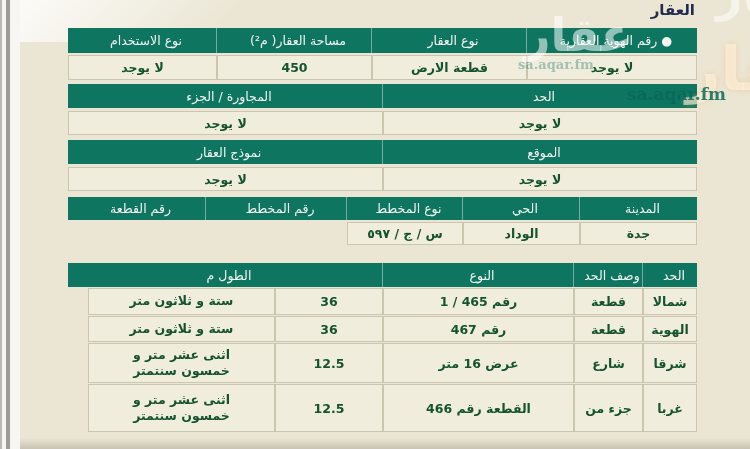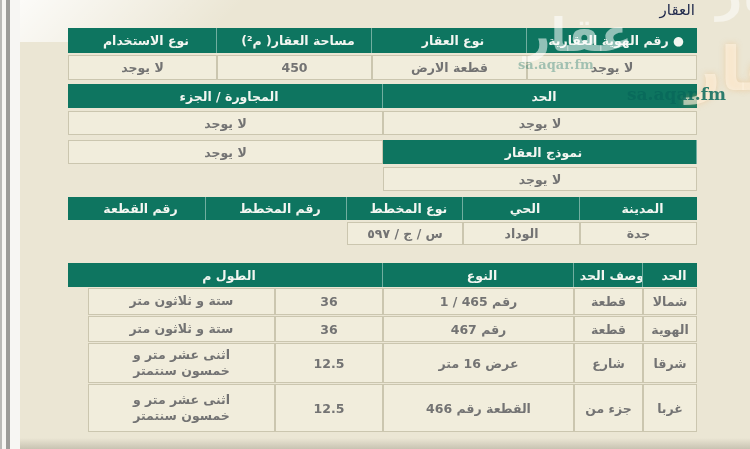--- a/index.html
+++ b/index.html
@@ -13,31 +13,31 @@
   .scroll-strip .edge{position:absolute;left:0;top:0;width:2px;height:100%;background:#b9b9b6;}
   .scroll-strip .thumb{position:absolute;left:6px;top:0;width:4px;height:100%;background:#9c9c99;}
   
   .top-glow{position:absolute;left:20px;top:0;width:280px;height:42px;pointer-events:none;
     background:linear-gradient(135deg,rgba(255,255,255,.85),rgba(255,255,255,0) 70%);}
   .bottom-smudge{position:absolute;left:20px;bottom:0;width:730px;height:11px;pointer-events:none;
     background:linear-gradient(rgba(110,105,90,0),rgba(110,105,90,.28));}
 
   .title{
     position:absolute; top:1px; right:55px;
-    font-size:15px; font-weight:normal; color:#232c4e;
+    font-size:15px; font-weight:bold; color:#232c4e;
   }
 
   .tbl{position:absolute; left:68px; width:629px; display:grid; row-gap:2px;}
   .h{
-    background:#0e7560; color:#f3f6f1; font-weight:bold; font-size:12.5px;
+    background:#0e7560; color:#f3f6f1; font-weight:normal; font-size:12.5px;
     display:flex; align-items:center; justify-content:center; white-space:nowrap; overflow:hidden;padding-left:8px;
   }
   .h:not(.first){border-inline-start:1px solid rgba(235,244,239,.45);}
   .d{
-    background:#f1eddc; border:1px solid #cbc6af; color:#737373;
+    background:#f1eddc; border:1px solid #cbc6af; color:#14532d;
     font-weight:bold; font-size:12.5px; text-align:center;
     display:flex; align-items:center; justify-content:center;
   }
   .len{padding:0 30px; line-height:1.3;margin-left:20px;}
 
   .t1{top:28px;  grid-template-columns:170px 155px 155px 149px; grid-template-rows:25px 25px;}
   .t2a{top:84px; grid-template-columns:314px 315px; grid-template-rows:24px 24px; row-gap:3px;}
   .t2b{top:140px;grid-template-columns:314px 315px; grid-template-rows:24px 24px; row-gap:3px;}
   .t3{top:197px; grid-template-columns:117px 117px 116px 141px 138px; grid-template-rows:23px 23px;}
   .tb{top:263px; grid-template-columns:54px 69px 191px 108px 207px;
@@ -78,20 +78,21 @@
   </div>
 
   <div class="tbl t2a">
     <div class="h first">الحد</div>
     <div class="h">المجاورة / الجزء</div>
     <div class="d">لا يوجد</div>
     <div class="d">لا يوجد</div>
   </div>
 
   <div class="tbl t2b">
+    <div class="h first">الموقع</div>
     <div class="h">نموذج العقار</div>
     <div class="d">لا يوجد</div>
     <div class="d">لا يوجد</div>
   </div>
 
   <div class="tbl t3">
     <div class="h first">المدينة</div>
     <div class="h">الحي</div>
     <div class="h">نوع المخطط</div>
     <div class="h">رقم المخطط</div>

